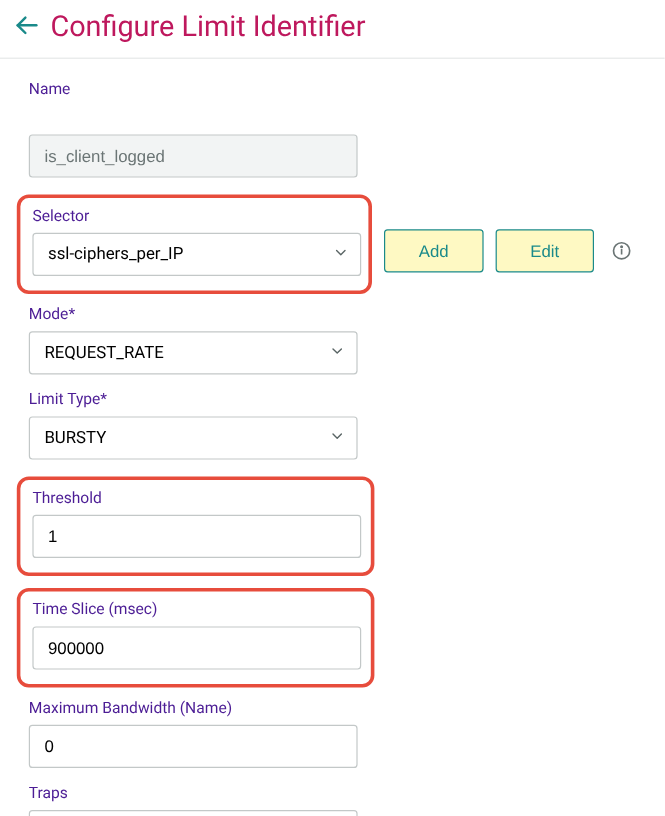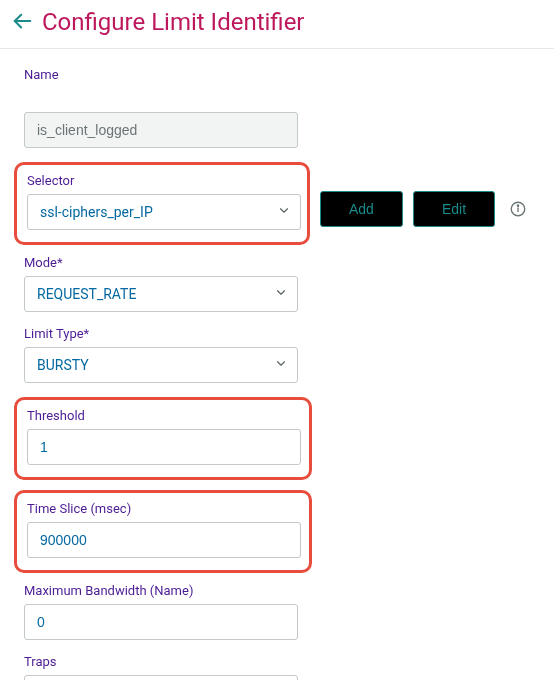--- a/index.html
+++ b/index.html
@@ -39,21 +39,21 @@
       margin-bottom: 6px;
       display: block;
     }
     .text-input, .select-input {
       width: 274px;
       height: 36px;
       padding: 0 12px;
       border: 1px solid #c3c8c8;
       border-radius: 3px;
       font-size: 14px;
-      color: #0369a1;
+      color: #000000;
       background: #fff;
       outline: none;
     }
     .text-input.disabled {
       background: #f2f4f4;
       color: #6b7575;
       margin-top: 24px;
     }
     .select-input {
       appearance: none;
@@ -79,21 +79,21 @@
     }
     .selector-row {
       display: flex;
       align-items: center;
       gap: 10px;
     }
     .btn {
       height: 36px;
       padding: 0 28px;
       border: 1px solid #1a8a8a;
-      background: #000000;
+      background: #fef9c3;
       color: #1a8a8a;
       font-size: 14px;
       border-radius: 3px;
       cursor: pointer;
       display: inline-flex;
       align-items: center;
       justify-content: center;
     }
     .info-icon {
       color: #6b7575;

